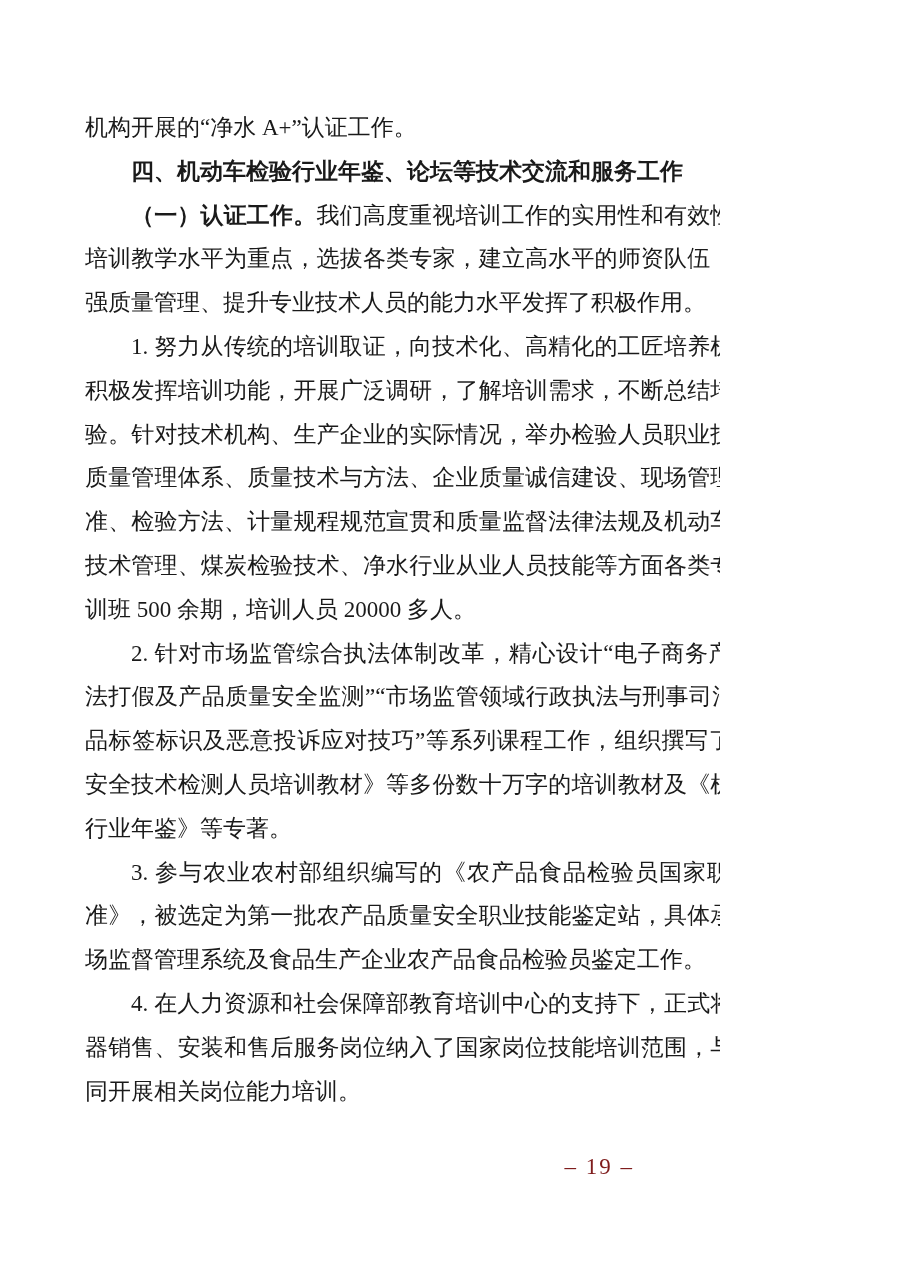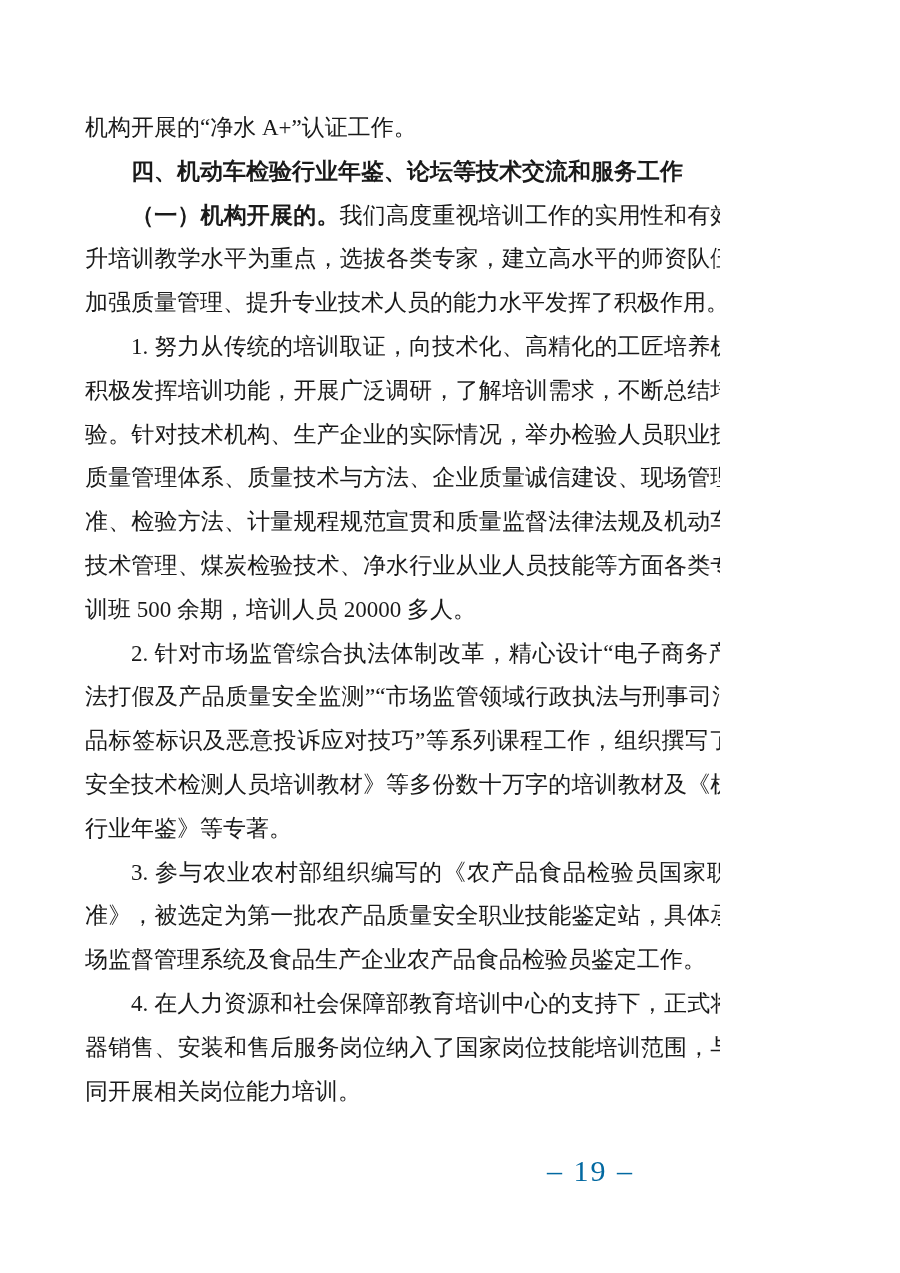--- a/index.html
+++ b/index.html
@@ -39,36 +39,36 @@
     font-weight: 700;
     text-align: left;
   }
   .lead {
     font-weight: 700;
   }
   .page-number {
     position: absolute;
     top: 1154px;
     right: 86px;
-    font-size: 30px;
+    font-size: 23px;
     letter-spacing: 2px;
-    color: #0369a1;
+    color: #7f1d1d;
     font-family: "Liberation Serif", "DejaVu Serif", serif;
   }
 </style>
 </head>
 <body>
 
 <div class="page">
   <div class="content">
     <p class="continuation">机构开展的“净水 A+”认证工作。</p>
 
     <p class="heading">四、机动车检验行业年鉴、论坛等技术交流和服务工作</p>
 
-    <p><span class="lead">（一）机构开展的。</span><span>我们高度重视培训工作的实用性和有效性，以提升培训教学水平为重点，选拔各类专家，建立高水平的师资队伍，为企业加强质量管理、提升专业技术人员的能力水平发挥了积极作用。</span></p>
+    <p><span class="lead">（一）认证工作。</span><span>我们高度重视培训工作的实用性和有效性，以提升培训教学水平为重点，选拔各类专家，建立高水平的师资队伍，为企业加强质量管理、提升专业技术人员的能力水平发挥了积极作用。</span></p>
 
     <p>1. 努力从传统的培训取证，向技术化、高精化的工匠培养机制转化。积极发挥培训功能，开展广泛调研，了解培训需求，不断总结培训工作经验。针对技术机构、生产企业的实际情况，举办检验人员职业技能鉴定、质量管理体系、质量技术与方法、企业质量诚信建设、现场管理、技术标准、检验方法、计量规程规范宣贯和质量监督法律法规及机动车安检人员技术管理、煤炭检验技术、净水行业从业人员技能等方面各类专业技术培训班 500 余期，培训人员 20000 多人。</p>
 
     <p>2. 针对市场监管综合执法体制改革，精心设计“电子商务产品质量执法打假及产品质量安全监测”“市场监管领域行政执法与刑事司法衔接”“食品标签标识及恶意投诉应对技巧”等系列课程工作，组织撰写了《机动车安全技术检测人员培训教材》等多份数十万字的培训教材及《机动车检验行业年鉴》等专著。</p>
 
     <p>3. 参与农业农村部组织编写的《农产品食品检验员国家职业技能标准》，被选定为第一批农产品质量安全职业技能鉴定站，具体承担全国市场监督管理系统及食品生产企业农产品食品检验员鉴定工作。</p>
 
     <p>4. 在人力资源和社会保障部教育培训中心的支持下，正式将家用净水器销售、安装和售后服务岗位纳入了国家岗位技能培训范围，与该中心协同开展相关岗位能力培训。</p>
   </div>
 

